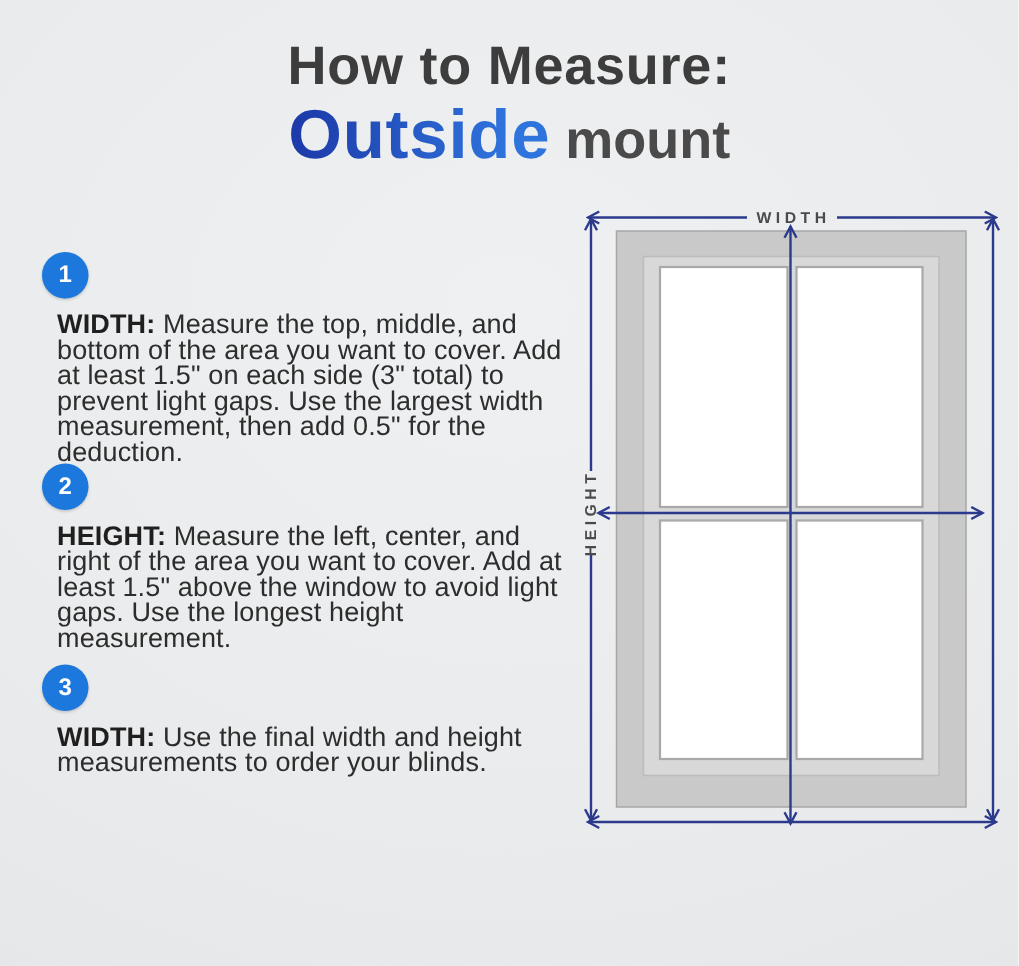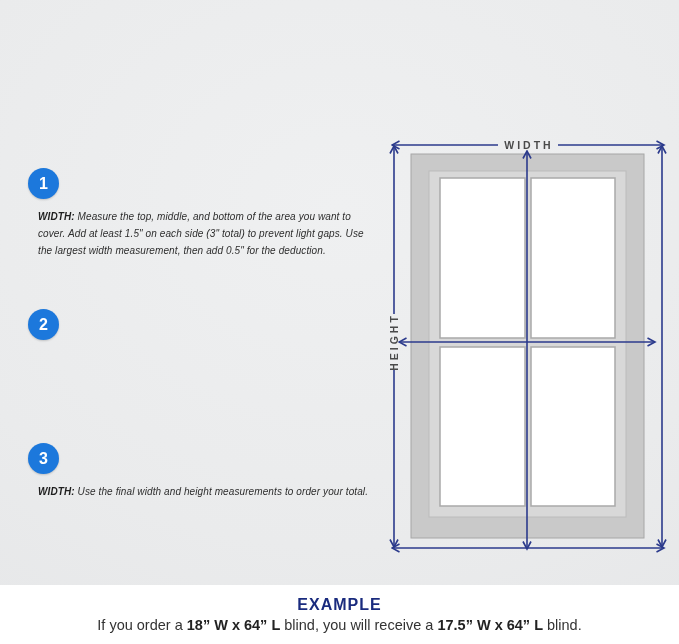--- a/index.html
+++ b/index.html
@@ -60,25 +60,24 @@
     background: var(--accent-blue);
     color: #ffffff;
     font-size: 16px;
     font-weight: 700;
     display: flex; align-items: center; justify-content: center;
     box-shadow: 0 1px 2px rgba(0,0,0,0.18);
   }
   .step-text {
     margin: 9px 0 0 10px;
     width: 342px;
-    font-size: 10px;
+    font-size: 18px;
     line-height: 17px;
     letter-spacing: 0.1px;
     color: var(--body-text);
-    font-style: italic;
   }
   .step-label { font-weight: 700; color: #1f1f1f; }
 
   
   .diagram { position: absolute; left: 379px; top: 130px; width: 298px; height: 440px; }
   .arrow-line { stroke: var(--arrow-navy); stroke-width: 1.6; fill: none; }
   .dim-label {
     fill: var(--label-gray);
     font-family: "Liberation Sans", sans-serif;
     font-size: 10.5px;
@@ -109,35 +108,42 @@
     font-size: 14.5px;
     color: #333333;
   }
   .example-line .bold { font-weight: 700; color: #222222; }
 </style>
 </head>
 <body>
 
 <div class="page">
 
+  <header class="header">
+    <div class="title-line1">How to Measure:</div>
+    <div class="title-line2">
+      <span class="title-highlight">Outside</span><span class="title-rest">mount</span>
+    </div>
+  </header>
 
   <section>
 
     <div class="step step-1">
       <div class="step-badge">1</div>
       <p class="step-text"><span class="step-label">WIDTH:</span> <span>Measure the top, middle, and bottom of the area you want to cover. Add at least 1.5" on each side (3" total) to prevent light gaps. Use the largest width measurement, then add 0.5" for the deduction.</span></p>
     </div>
 
     <div class="step step-2">
       <div class="step-badge">2</div>
+      <p class="step-text"><span class="step-label">HEIGHT:</span> <span>Measure the left, center, and right of the area you want to cover. Add at least 1.5" above the window to avoid light gaps. Use the longest height measurement.</span></p>
     </div>
 
     <div class="step step-3">
       <div class="step-badge">3</div>
-      <p class="step-text"><span class="step-label">WIDTH:</span> <span>Use the final width and height measurements to order your total.</span></p>
+      <p class="step-text"><span class="step-label">WIDTH:</span> <span>Use the final width and height measurements to order your blinds.</span></p>
     </div>
 
   </section>
 
   <div class="diagram">
     <svg width="298" height="440" viewBox="0 0 298 440" xmlns="http://www.w3.org/2000/svg">
       <defs>
         <marker id="ah" viewBox="0 0 11 11" refX="9.5" refY="5.5" markerWidth="11" markerHeight="11" markerUnits="userSpaceOnUse" orient="auto-start-reverse">
           <path d="M2,1.5 L9.5,5.5 L2,9.5" fill="none" stroke="#2b3a8c" stroke-width="1.6"></path>
         </marker>
@@ -165,18 +171,14 @@
         <path class="arrow-line" d="M283,16 V417" marker-start="url(#ah)" marker-end="url(#ah)"></path>
 
         <path class="arrow-line" d="M13,418 H285" marker-start="url(#ah)" marker-end="url(#ah)"></path>
 
         <path class="arrow-line" d="M148,21 V419" marker-start="url(#ah)" marker-end="url(#ah)"></path>
         <path class="arrow-line" d="M20,212 H276" marker-start="url(#ah)" marker-end="url(#ah)"></path>
       </g>
     </svg>
   </div>
 
-  <footer class="footer">
-    <div class="example-heading">EXAMPLE</div>
-    <p class="example-line"><span>If you order a </span><span class="bold">18” W x 64” L</span><span> blind, you will receive a </span><span class="bold">17.5” W x 64” L</span><span> blind.</span></p>
-  </footer>
 
 </div>
 
 </body></html>

